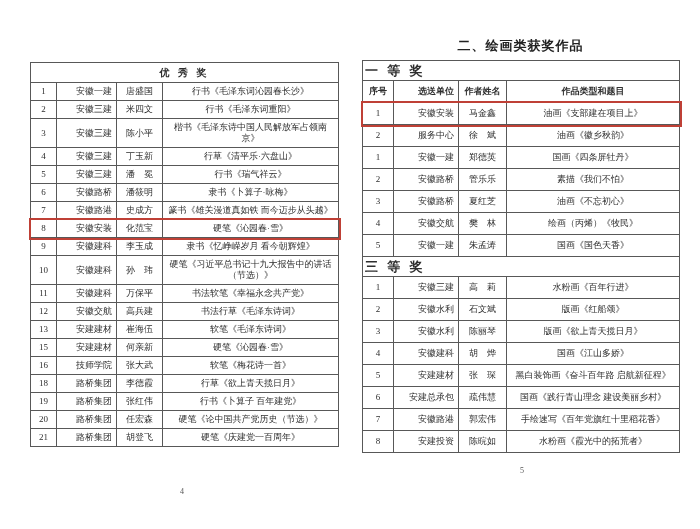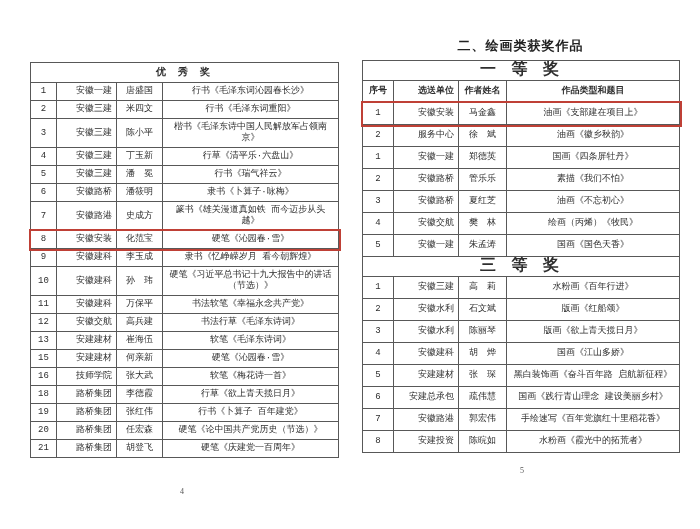--- a/index.html
+++ b/index.html
@@ -1,28 +1,28 @@
 <!DOCTYPE html>
 <html><head>
 <meta charset="utf-8">
 <style>
   html,body{margin:0;padding:0;background:#ffffff;}
   .canvas{
     position:relative;width:700px;height:529px;background:#ffffff;overflow:hidden;
     font-family:"Liberation Serif","DejaVu Serif",serif;color:#2e2e2e;
   }
-  table{border-collapse:collapse;table-layout:fixed;font-family:Liberation Mono, monospace;}
+  table{border-collapse:collapse;table-layout:fixed;}
   td{
     border:1px solid #585858;font-size:9px;line-height:11px;
     padding:3px 4px;overflow:hidden;vertical-align:middle;word-break:break-all;
   }
   .left-table{position:absolute;left:30px;top:62px;width:308px;}
   .right-table{position:absolute;left:362px;top:60px;width:317px;}
   .title-cell{font-weight:bold;text-align:center;font-size:10px;letter-spacing:3px;padding:4px 2px;}
-  .sec-cell{font-weight:bold;text-align:center;font-size:16px;letter-spacing:3px;padding:4px 2px;}
+  .sec-cell{font-weight:bold;font-size:13px;letter-spacing:3px;padding:4px 2px;}
   .colh{font-weight:bold;text-align:center;padding:6px 2px;}
   .c-no{text-align:center;}
   .c-unit{text-align:right;}
   .c-name{text-align:center;margin-top:9px;}
   .c-work{text-align:center;}
   .right-table td{padding:5px 4px;}
   .right-table .sec-cell{padding:4px 2px;}
   tr.hl{outline:2px solid #bf4036;outline-offset:0px;}
   .right-title{
     position:absolute;left:362px;top:37px;width:317px;text-align:center;

